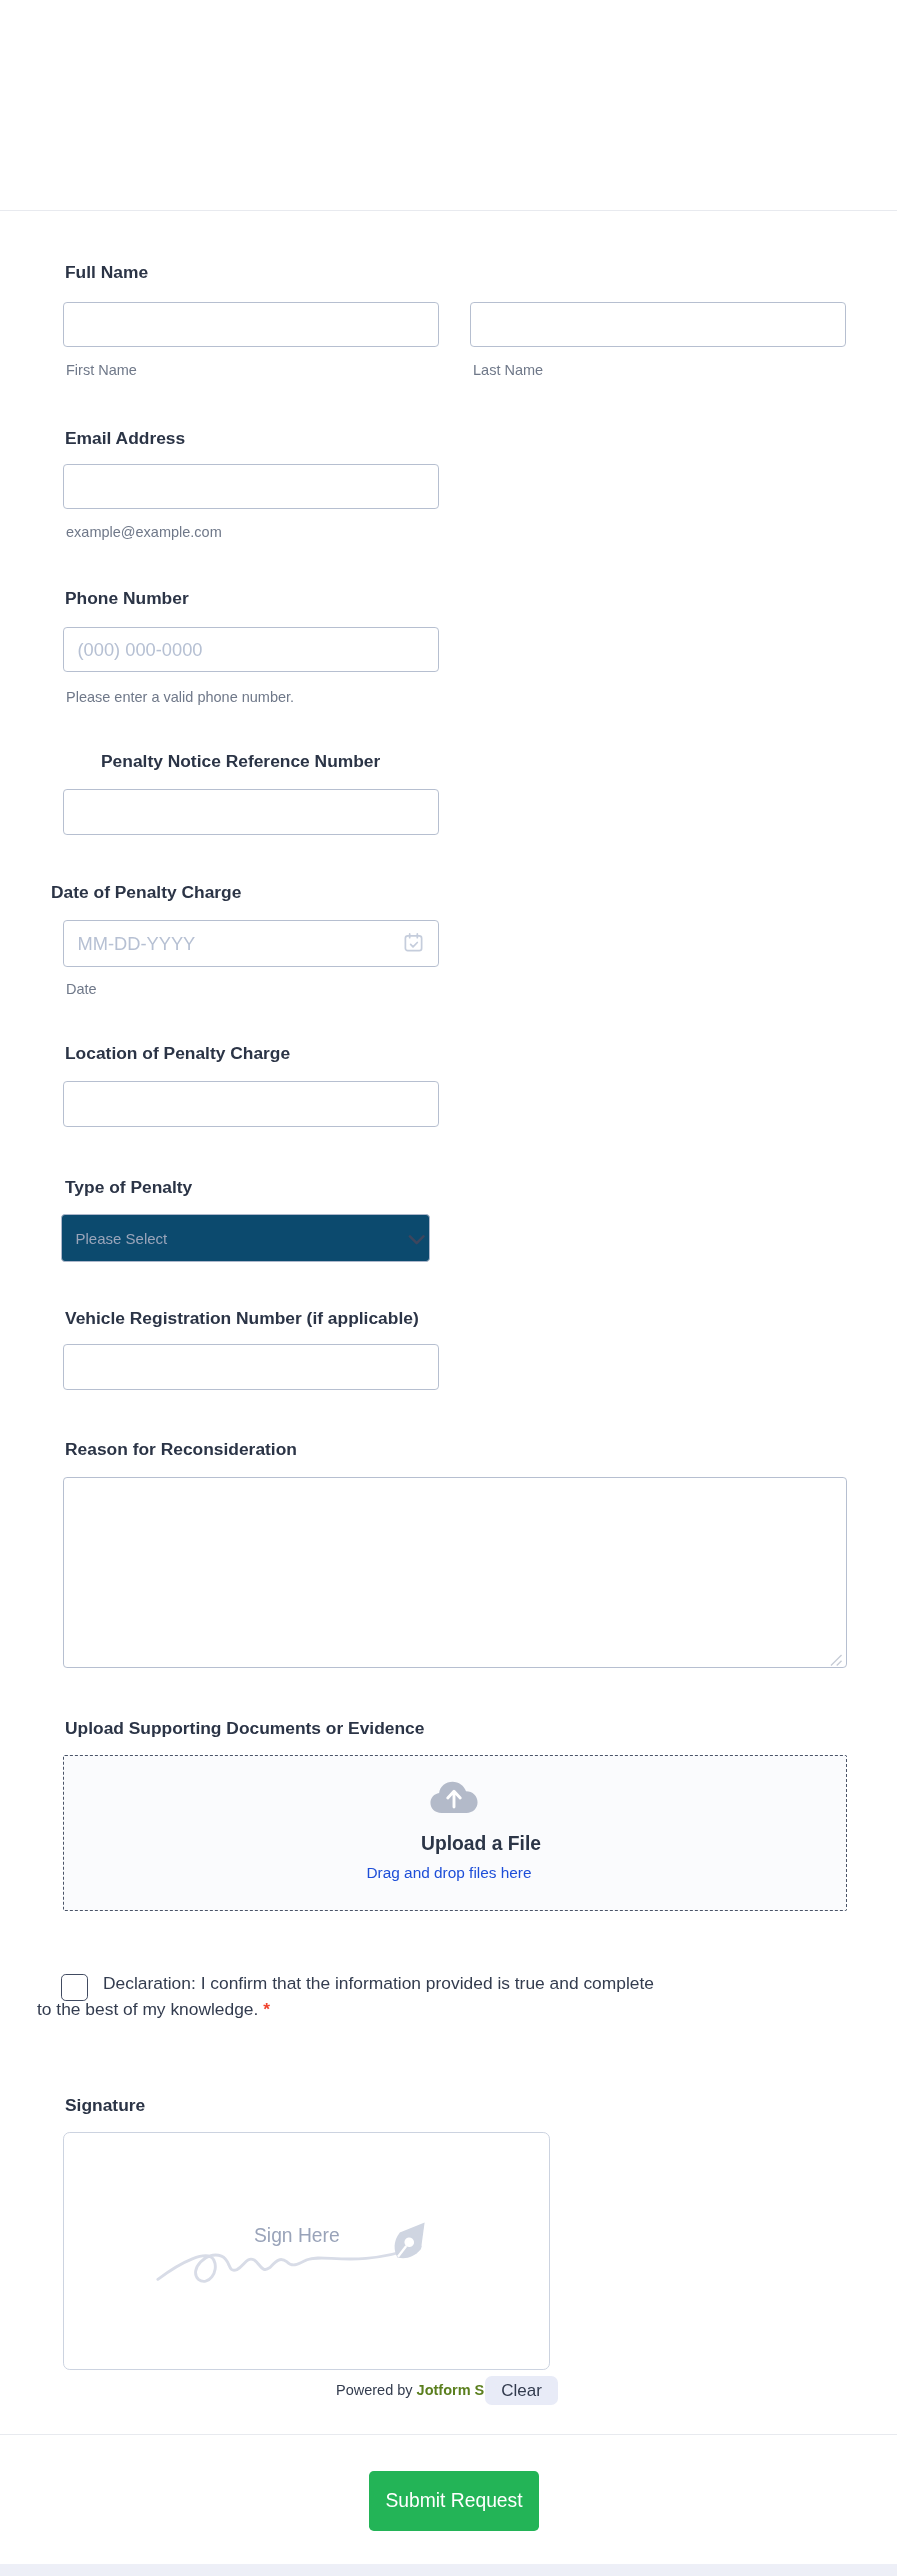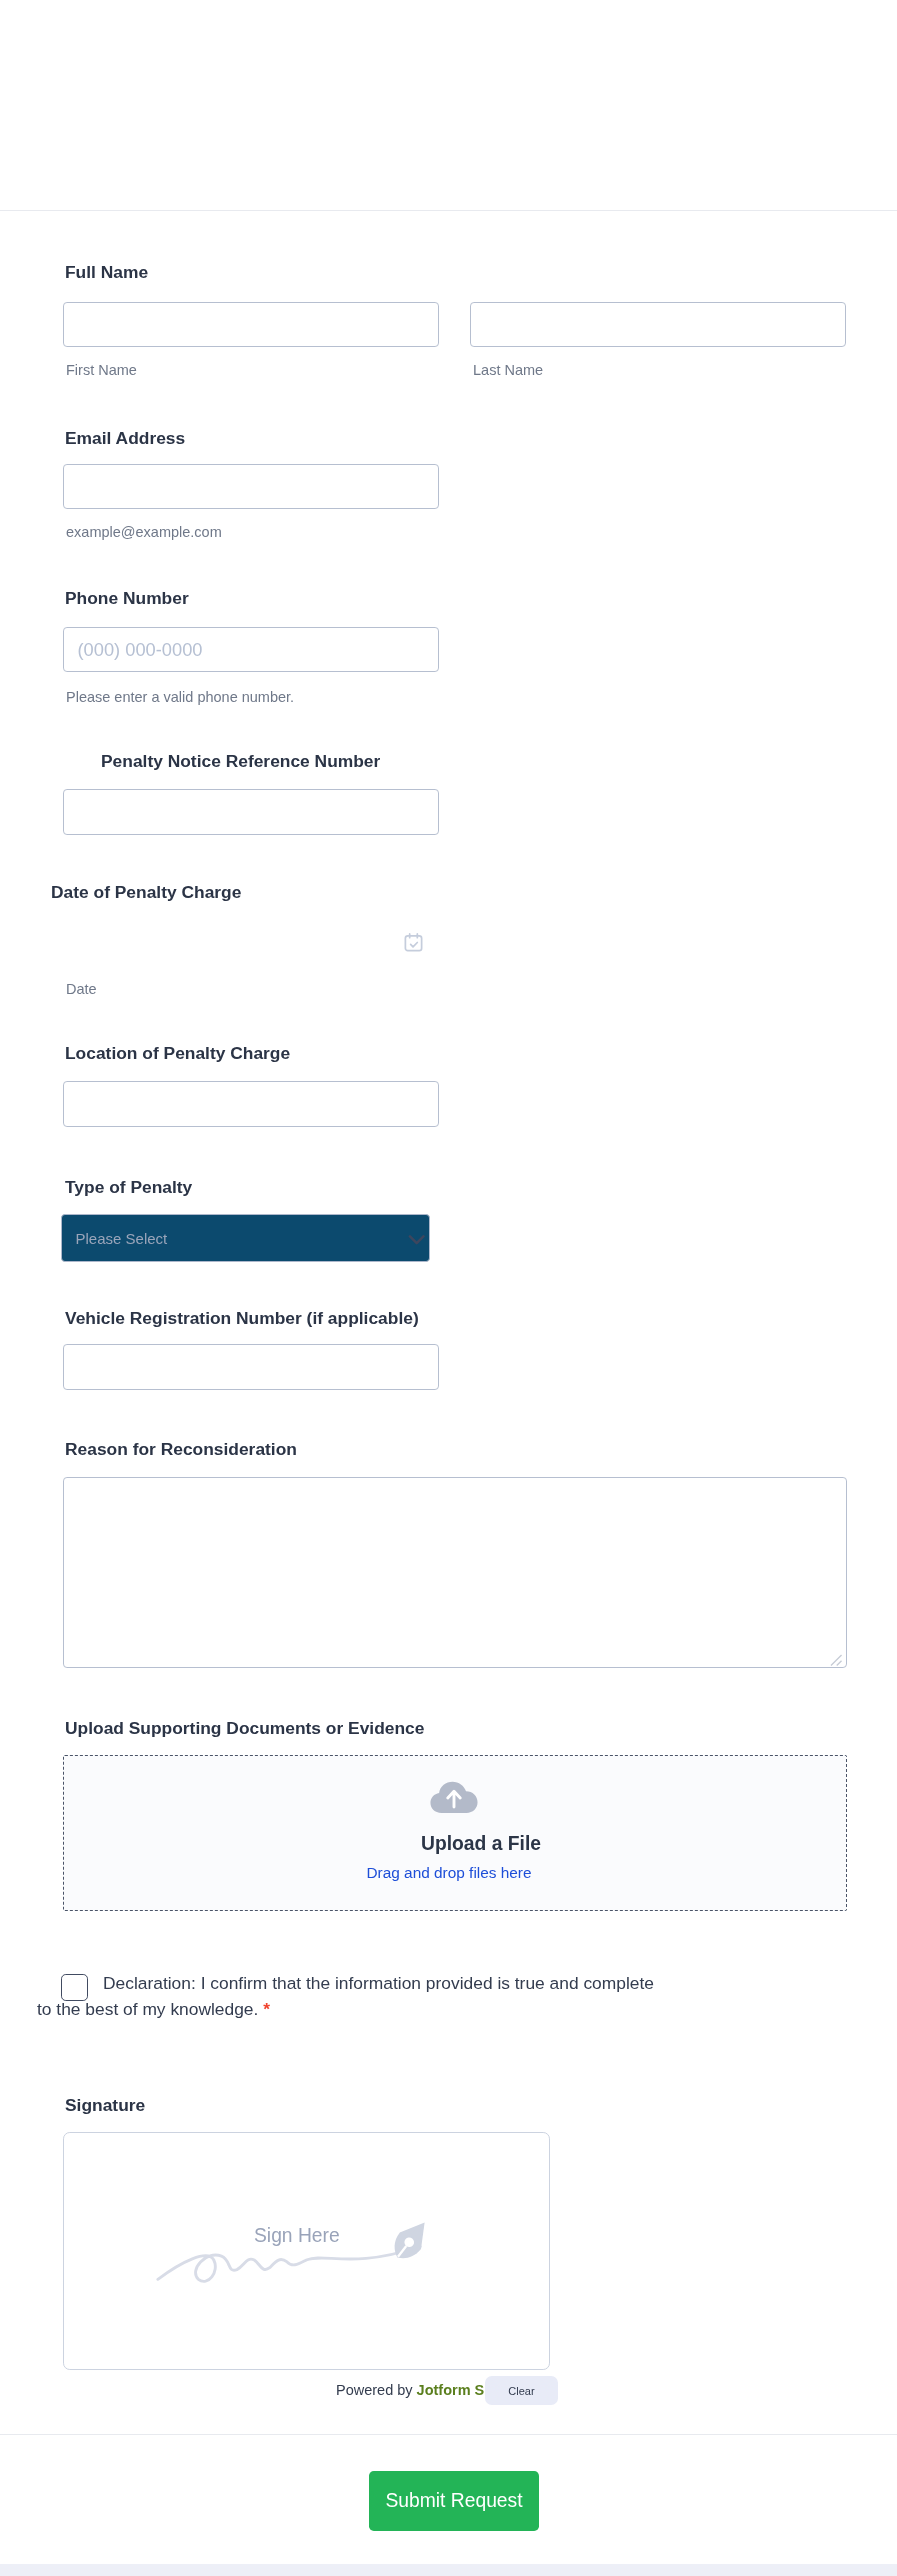--- a/index.html
+++ b/index.html
@@ -27,21 +27,21 @@
   .checkbox{position:absolute;box-sizing:border-box;width:27px;height:27px;background:#fff;
           border:1.9px solid #414b61;border-radius:4.8px;cursor:pointer;}
   .decl{font-size:17.4px;color:#333c4f;white-space:nowrap;}
   .star{color:#f0432e;font-weight:700;}
   .sigpad{position:absolute;box-sizing:border-box;width:487px;height:238px;background:#fff;
           border:1px solid #ccd3e0;border-radius:6.8px;cursor:crosshair;}
   .signhere{font-size:19.3px;color:#99a3b9;white-space:nowrap;}
   .powered{font-size:14.5px;color:#333c4e;white-space:nowrap;}
   .powered b{color:#5b7f1e;}
   .clearbtn{position:absolute;box-sizing:border-box;width:73px;height:29px;background:#e8ebf7;
-          border:none;border-radius:6.8px;font-family:"Liberation Sans",sans-serif;font-size:11px;
+          border:none;border-radius:6.8px;font-family:"Liberation Sans",sans-serif;font-size:17px;
           color:#323b4e;cursor:pointer;}
   .submitbtn{position:absolute;box-sizing:border-box;width:170px;height:60px;background:#23b457;
           border:none;border-radius:4.8px;font-family:"Liberation Sans",sans-serif;font-size:19.3px;
           font-weight:500;color:#ffffff;cursor:pointer;}
   .uploadtitle{font-size:19.3px;font-weight:700;color:#2b3547;padding-left:32px;}
   .uploadhint{font-size:15.4px;color:#1d4ed8;}
   .center{left:0;width:898px;text-align:center;}
   .bottomstrip{position:absolute;left:0;top:2564px;width:898px;height:11.6px;background:#edeff7;}
 </style>
 </head>
@@ -63,20 +63,21 @@
   <div class="abs sublabel" style="left:66px;top:524px;">example@example.com</div>
 
   <div class="abs label" style="left:65px;top:588px;">Phone Number</div>
   <input class="tinput" style="left: 63px; top: 627px;" type="text" placeholder="(000) 000-0000">
   <div class="abs sublabel" style="left:66px;top:689px;">Please enter a valid phone number.</div>
 
   <div class="abs label" style="left:65px;top:751px;margin-left:36px;">Penalty Notice Reference Number</div>
   <input class="tinput" style="left: 63px; top: 789px; height: 46px;" type="text">
 
   <div class="abs label" style="left:51px;top:882px;">Date of Penalty Charge</div>
+  <input class="tinput" style="left: 63px; top: 920px; height: 47px;" type="text" placeholder="MM-DD-YYYY">
   <div class="abs" style="left:403px;top:932px;width:21px;height:21px;">
     <svg width="21" height="21" viewBox="0 0 22 22" fill="none">
       <rect x="2.5" y="4" width="17" height="15.5" rx="2.5" stroke="#c5cddc" stroke-width="1.8"></rect>
       <line x1="7" y1="2" x2="7" y2="6" stroke="#c5cddc" stroke-width="1.8" stroke-linecap="round"></line>
       <line x1="15" y1="2" x2="15" y2="6" stroke="#c5cddc" stroke-width="1.8" stroke-linecap="round"></line>
       <path d="M8 13 l2.5 2.5 L15 11" stroke="#c5cddc" stroke-width="1.8" fill="none" stroke-linecap="round" stroke-linejoin="round"></path>
     </svg>
   </div>
   <div class="abs sublabel" style="left:66px;top:981px;">Date</div>
 

